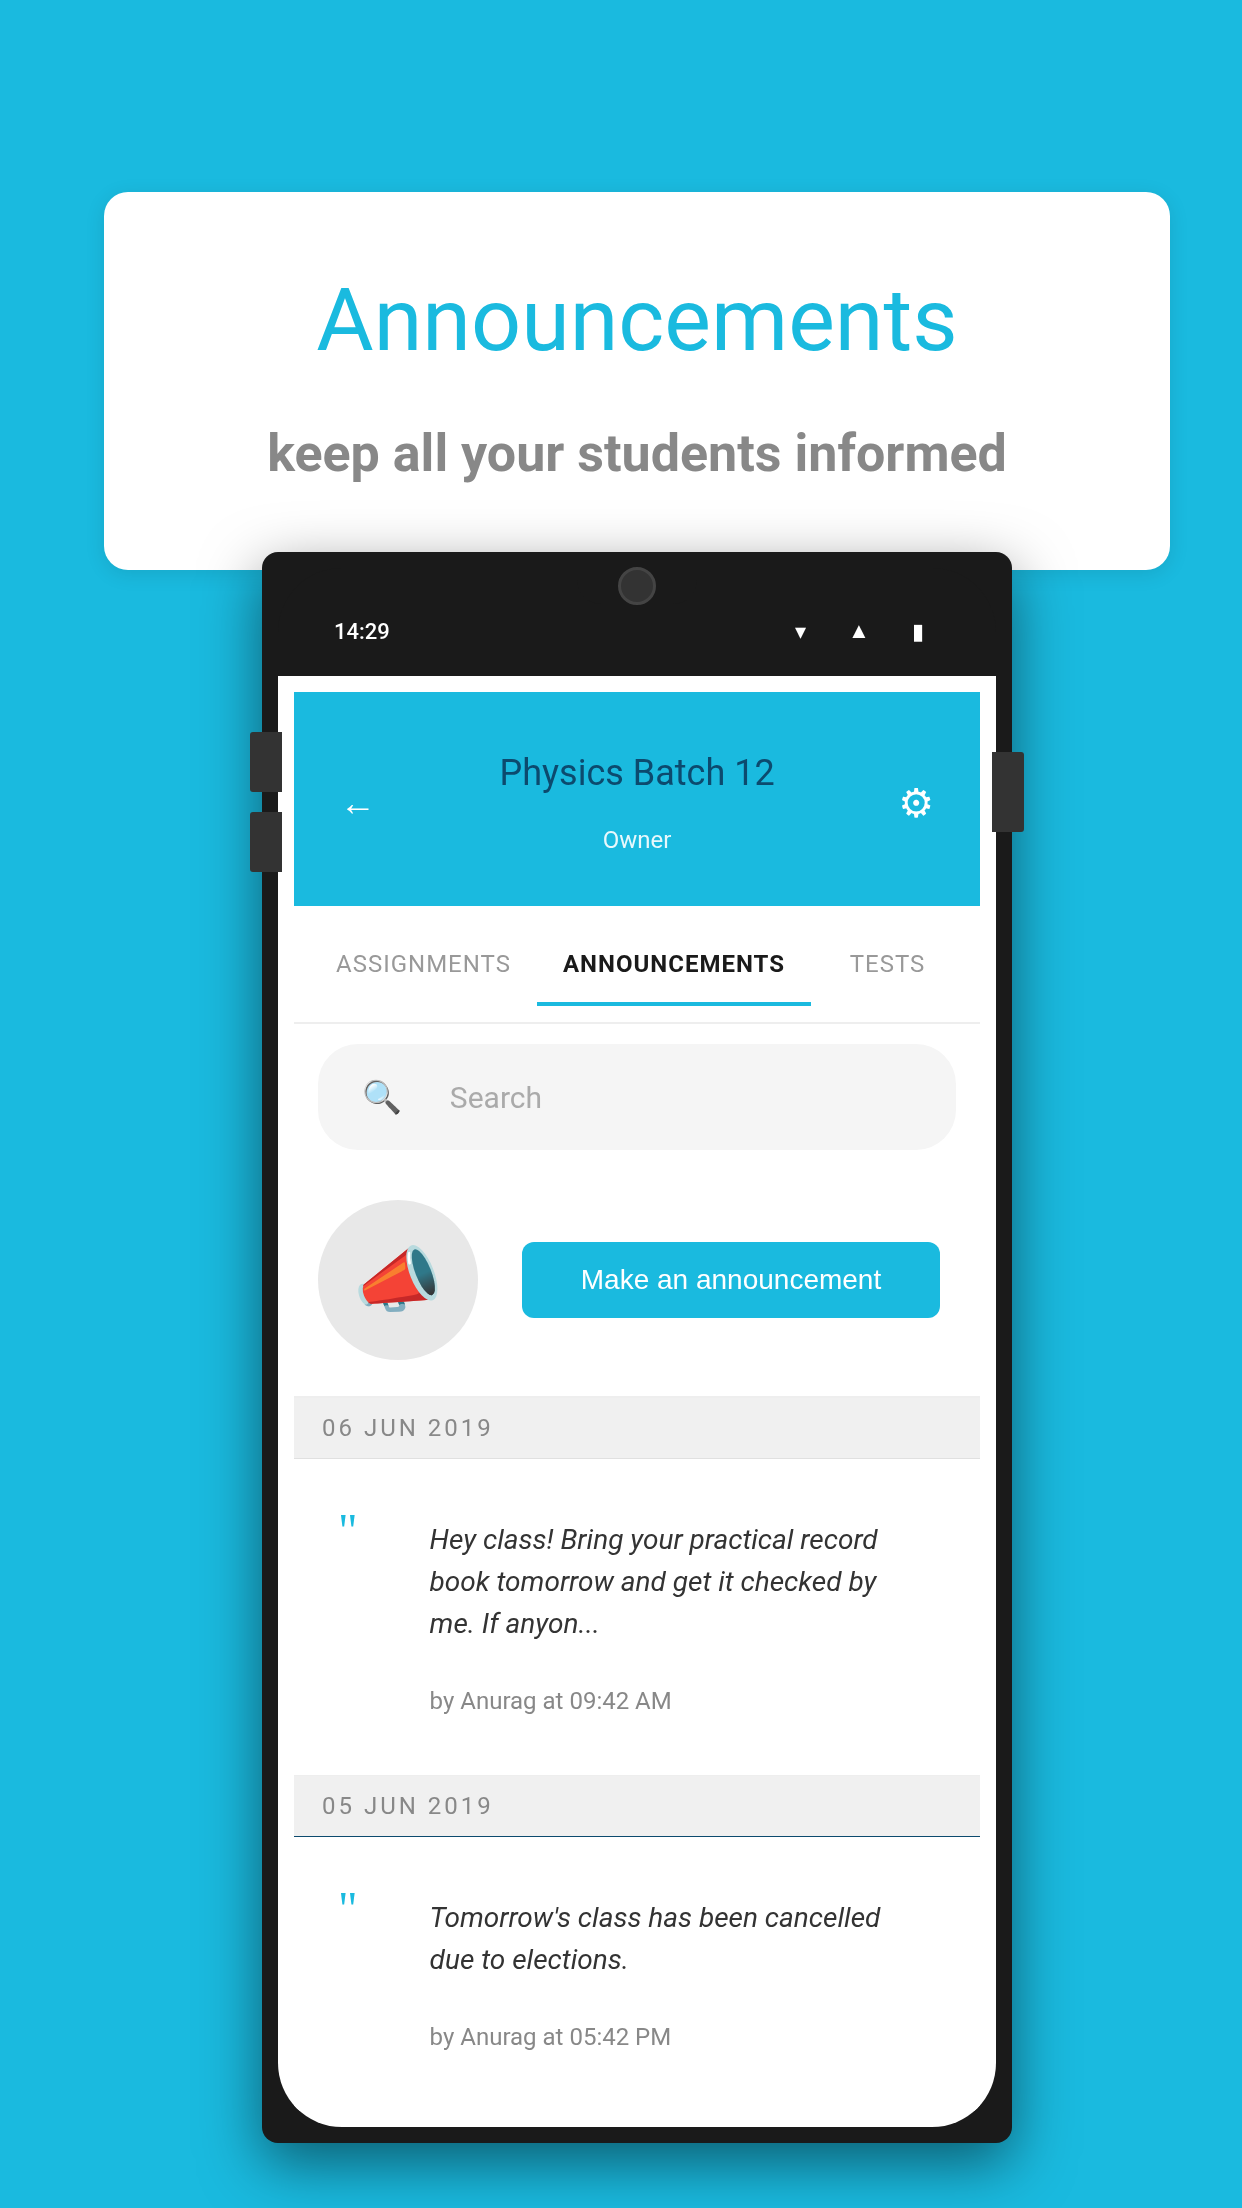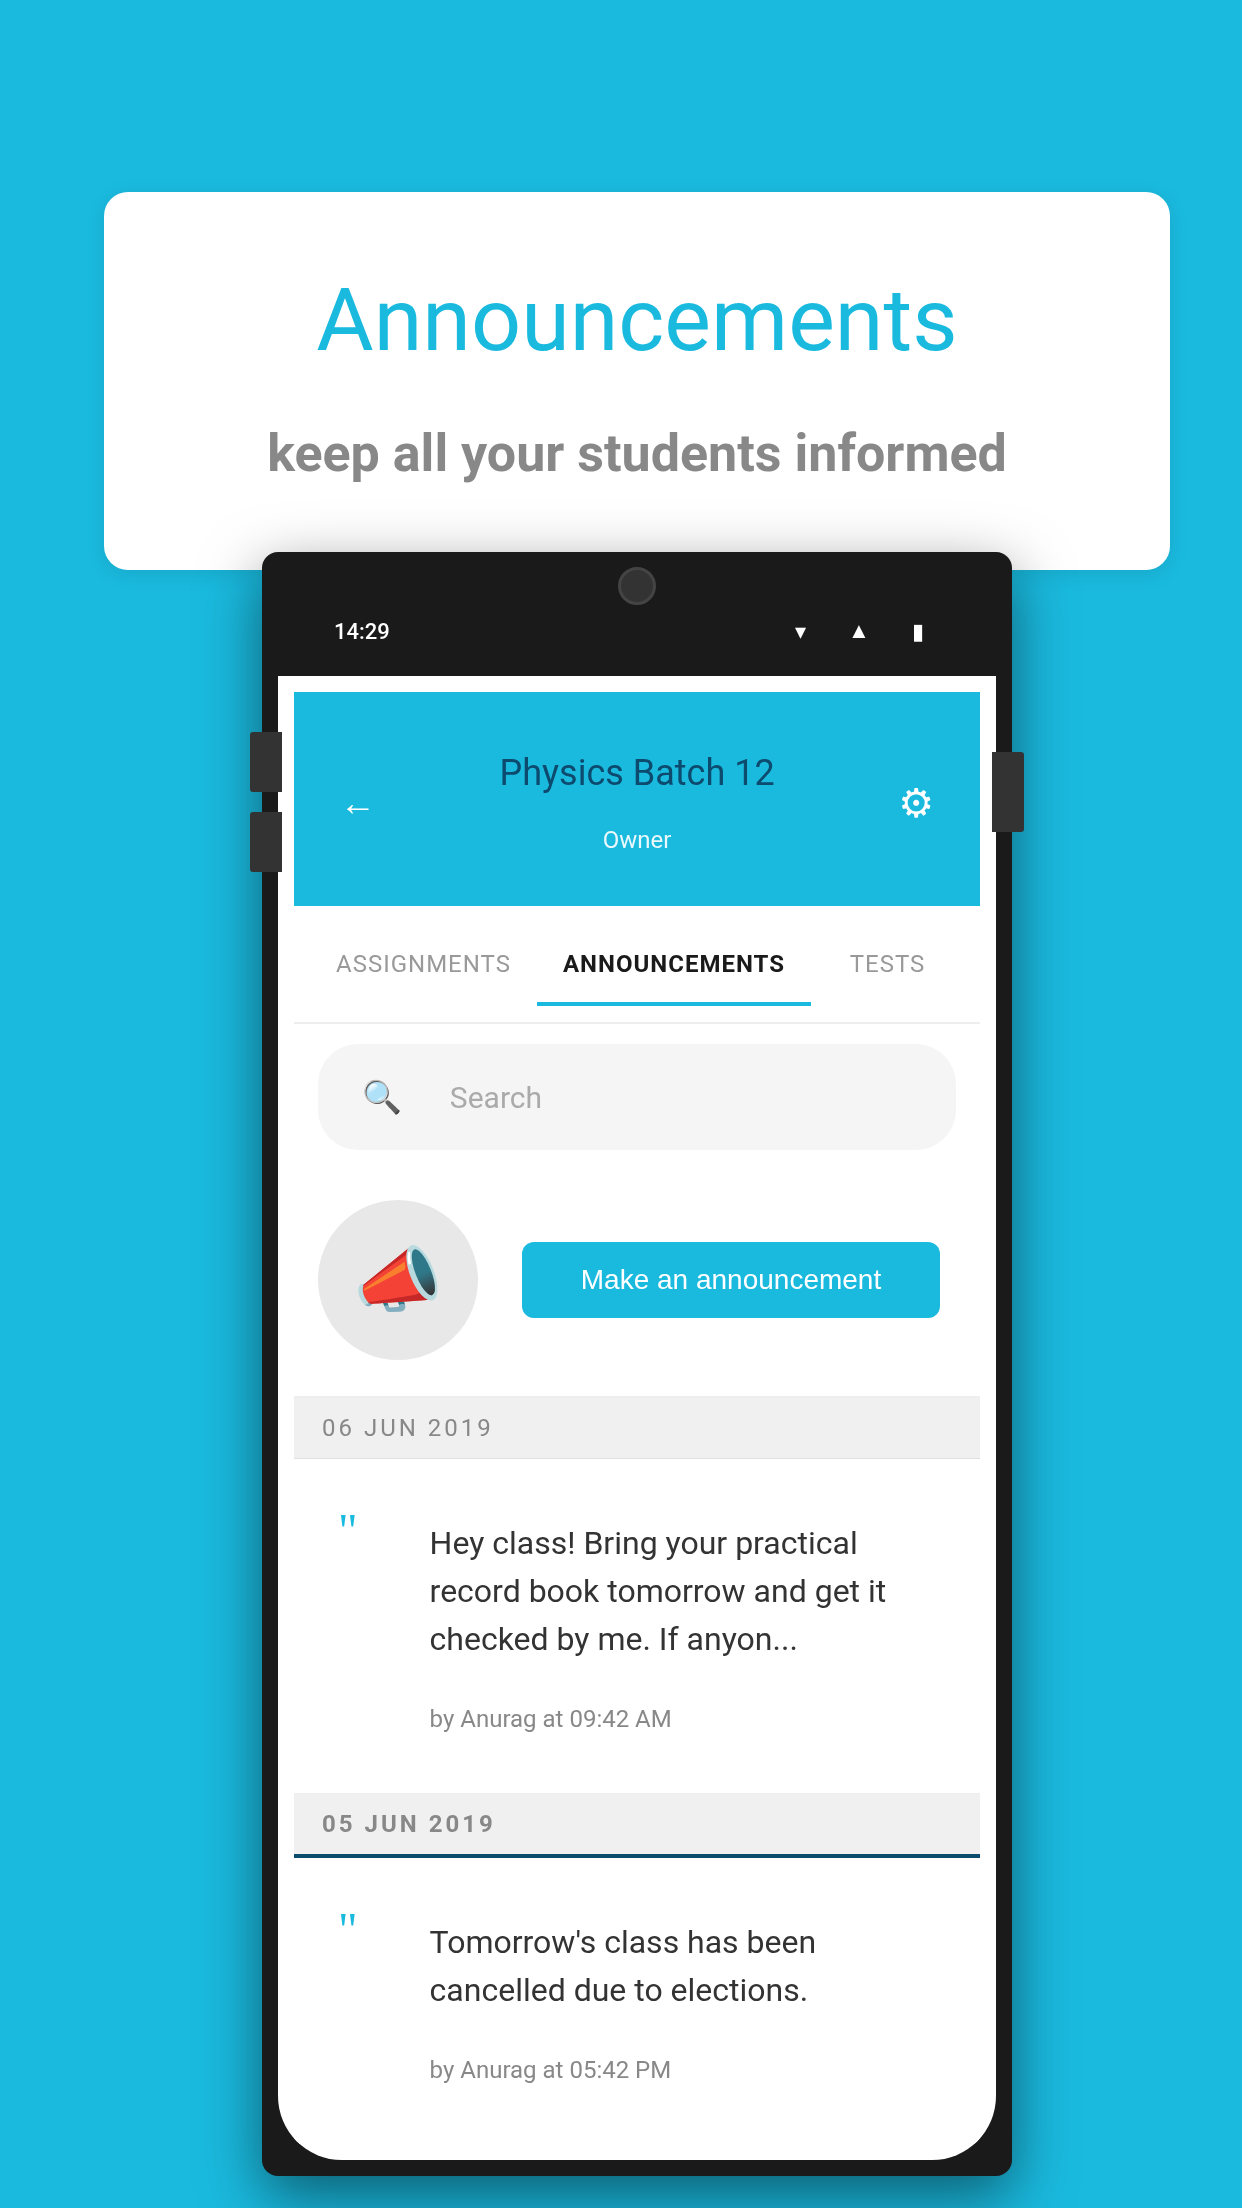--- a/index.html
+++ b/index.html
@@ -322,40 +322,41 @@
       line-height: 1;
       margin-top: 4px;
       flex-shrink: 0;
     }
 
     .announcement-content {
       flex: 1;
     }
 
     .announcement-text {
-      font-size: 32px;
+      font-size: 28px;
       color: #333;
+      font-style: italic;
       line-height: 1.5;
       margin-bottom: 10px;
     }
 
     .announcement-meta {
       font-size: 24px;
       color: #888;
     }
 
     
     .date-separator-2 {
       background: #f0f0f0;
       padding: 16px 28px;
       font-size: 24px;
       color: #888;
       letter-spacing: 3px;
-      font-weight: 700;
-      border-bottom: 4px solid #0c4a6e;
+      font-weight: 400;
+      border-bottom: 1px solid #0c4a6e;
     }
 
     
     .announcement-item-2 {
       background: white;
       padding: 28px 28px;
       display: flex;
       align-items: flex-start;
       gap: 24px;
     }

